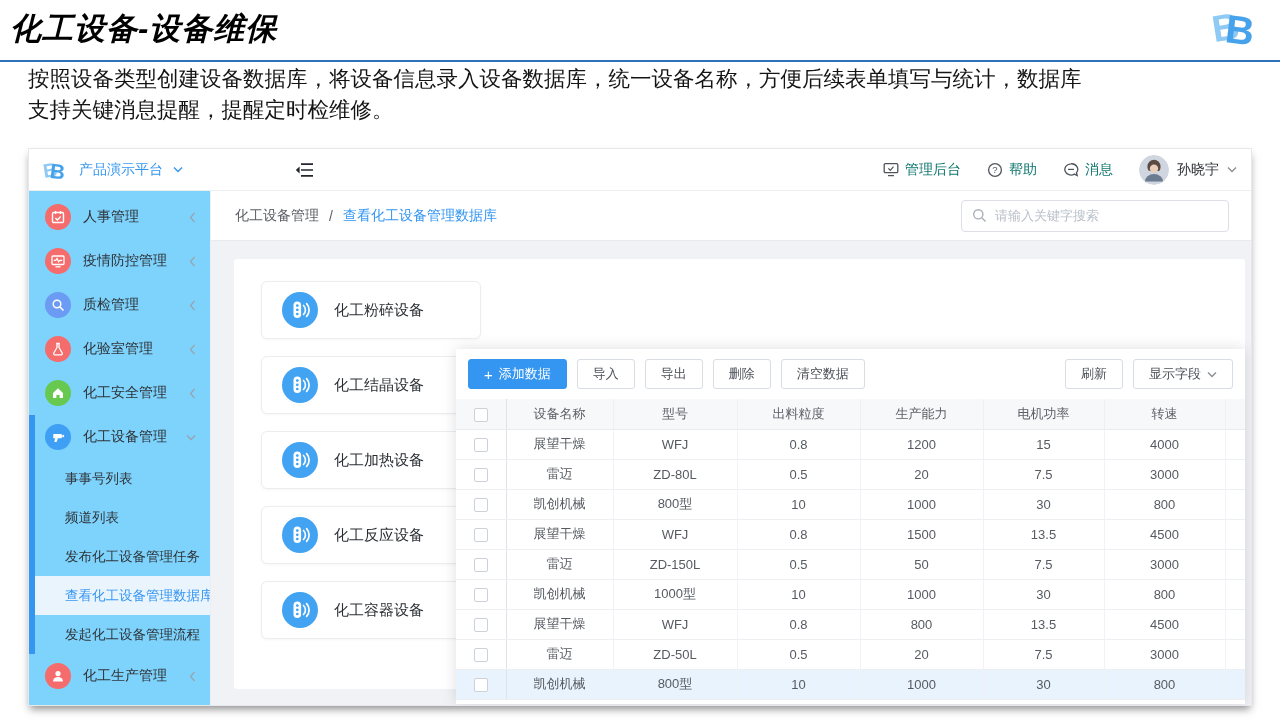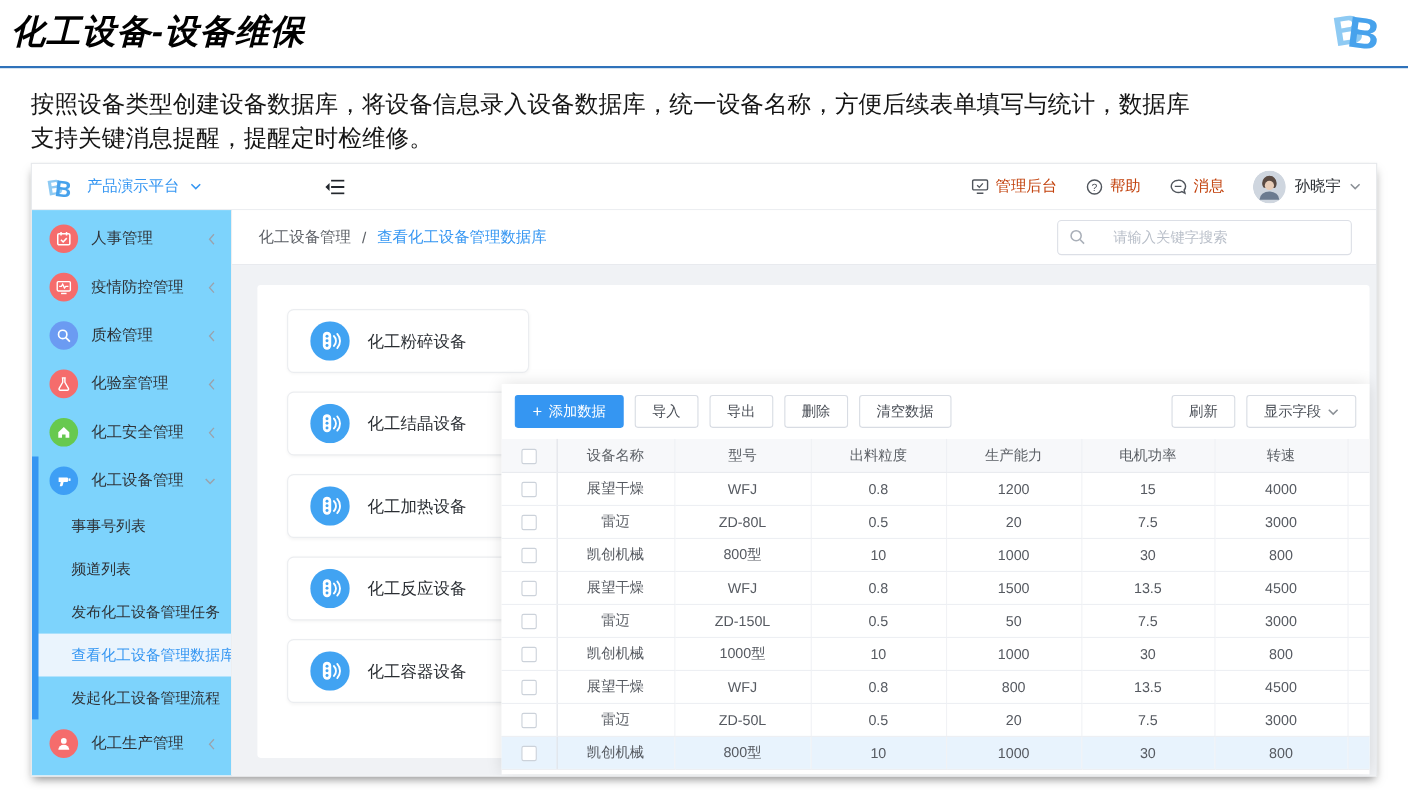--- a/index.html
+++ b/index.html
@@ -4,38 +4,38 @@
 <style>
   * { margin:0; padding:0; box-sizing:border-box; }
   html,body { width:1280px; height:720px; background:#ffffff; overflow:hidden;
     font-family:"Liberation Sans","DejaVu Sans",sans-serif; }
 
   
   .page-head { position:absolute; left:0; top:0; width:1280px; height:62px;
     border-bottom:2px solid #2f72ba; display:flex; justify-content:space-between; align-items:flex-start; }
   .page-title { margin:8px 0 0 10px; font-size:31px; font-weight:800; color:#000000; letter-spacing:1px;font-style:italic; }
   .brand-logo-big { width:58px; height:50px; margin:2px 14px 0 0; }
-  .page-desc { position:absolute; left:28px; top:80px; width:1230px; font-size:21.5px;
+  .page-desc { position:absolute; left:28px; top:64px; width:1230px; font-size:21.5px;
     color:#141414; line-height:1.42; }
 
   
   .app { position:absolute; left:28px; top:148px; width:1224px; height:558px; background:#fff;
     border:1px solid #e6e8ec; box-shadow:0 5px 8px -2px rgba(45,45,45,.55); display:flex; flex-direction:column; overflow:hidden; }
 
   
   .app-header { height:42px; flex:0 0 42px; display:flex; align-items:stretch; border-bottom:1px solid #eceef1; padding:0 14px 0 12px; background:#fff; }
   .brand { display:flex; align-items:center; gap:8px; color:#3596f2; font-size:14px; }
   .brand-logo-small { width:30px; height:26px; }
   .brand .chev { display:flex; align-items:center; color:#3596f2; margin-left:2px; }
   .fold { display:flex; align-items:center; margin-left:112px; cursor:pointer; }
   .top-nav { display:flex; margin-left:18px; }
   .nav-item { display:flex; align-items:center; padding:0 28px; font-size:14px; color:#2f3338; cursor:pointer; }
   .nav-item.active { background:#e7f3fd; color:#3596f2; border-top:3px solid #3596f2; padding-top:0; }
   .header-right { margin-left:auto; display:flex; align-items:center; gap:26px; }
-  .h-action { display:flex; align-items:center; gap:6px; font-size:14px; color:#c2410c; cursor:pointer; }
+  .h-action { display:flex; align-items:center; gap:6px; font-size:14px; color:#0f766e; cursor:pointer; }
   .h-ic { display:flex; align-items:center; }
   .user { display:flex; align-items:center; gap:8px; font-size:14px; color:#2f3338; cursor:pointer; }
   .avatar { width:30px; height:30px; border-radius:50%; overflow:hidden; flex:0 0 30px; }
   .user .chev { color:#8b9096; display:flex; align-items:center; }
 
   
   .app-body { flex:1; display:flex; min-height:0; }
 
   
   .sidebar { width:182px; flex:0 0 182px; background:#7dd3fc; border-right:1px solid #edeef0; padding-top:4px; overflow:hidden; }
@@ -49,21 +49,21 @@
   .sb-sub-item { height:39px; line-height:39px; padding-left:36px; font-size:13.5px; color:#2f3338; white-space:nowrap; cursor:pointer; }
   .sb-sub-item.active { background:#eaf4fd; color:#3596f2; }
 
   
   .main { flex:1; background:#f0f2f5; display:flex; flex-direction:column; min-width:0; position:relative; }
   .crumb-bar { height:50px; flex:0 0 50px; background:#fff; border-bottom:1px solid #e8eaee;
     display:flex; align-items:center; justify-content:space-between; padding:0 22px 0 24px; }
   .breadcrumb { font-size:14px; color:#5c6066; display:flex; gap:10px; align-items:center; }
   .breadcrumb .cur { color:#3596f2; }
   .search-box { width:268px; height:32px; border:1px solid #dcdfe6; border-radius:4px; background:#fff;
-    display:flex; align-items:center; padding:0 10px; gap:25px; }
+    display:flex; align-items:center; padding:0 10px; gap:8px; }
   .search-box input { border:none; outline:none; flex:1; font-size:13px; color:#333;
     font-family:"Liberation Sans","DejaVu Sans",sans-serif; }
   .search-box input::placeholder { color:#b9bfc9; }
 
   .content { position:relative; flex:1; }
 
   
   .cards-panel { position:absolute; left:23px; top:18px; width:1011px; height:430px; background:#fff; border-radius:3px; }
   .cards-wrap { display:flex; flex-wrap:wrap; column-gap:25px; row-gap:17px; padding:22px 27px;flex-direction:column; }
   .cat-card { width:220px; height:58px; border:1px solid #ebedf0; border-radius:6px; background:#fff;

